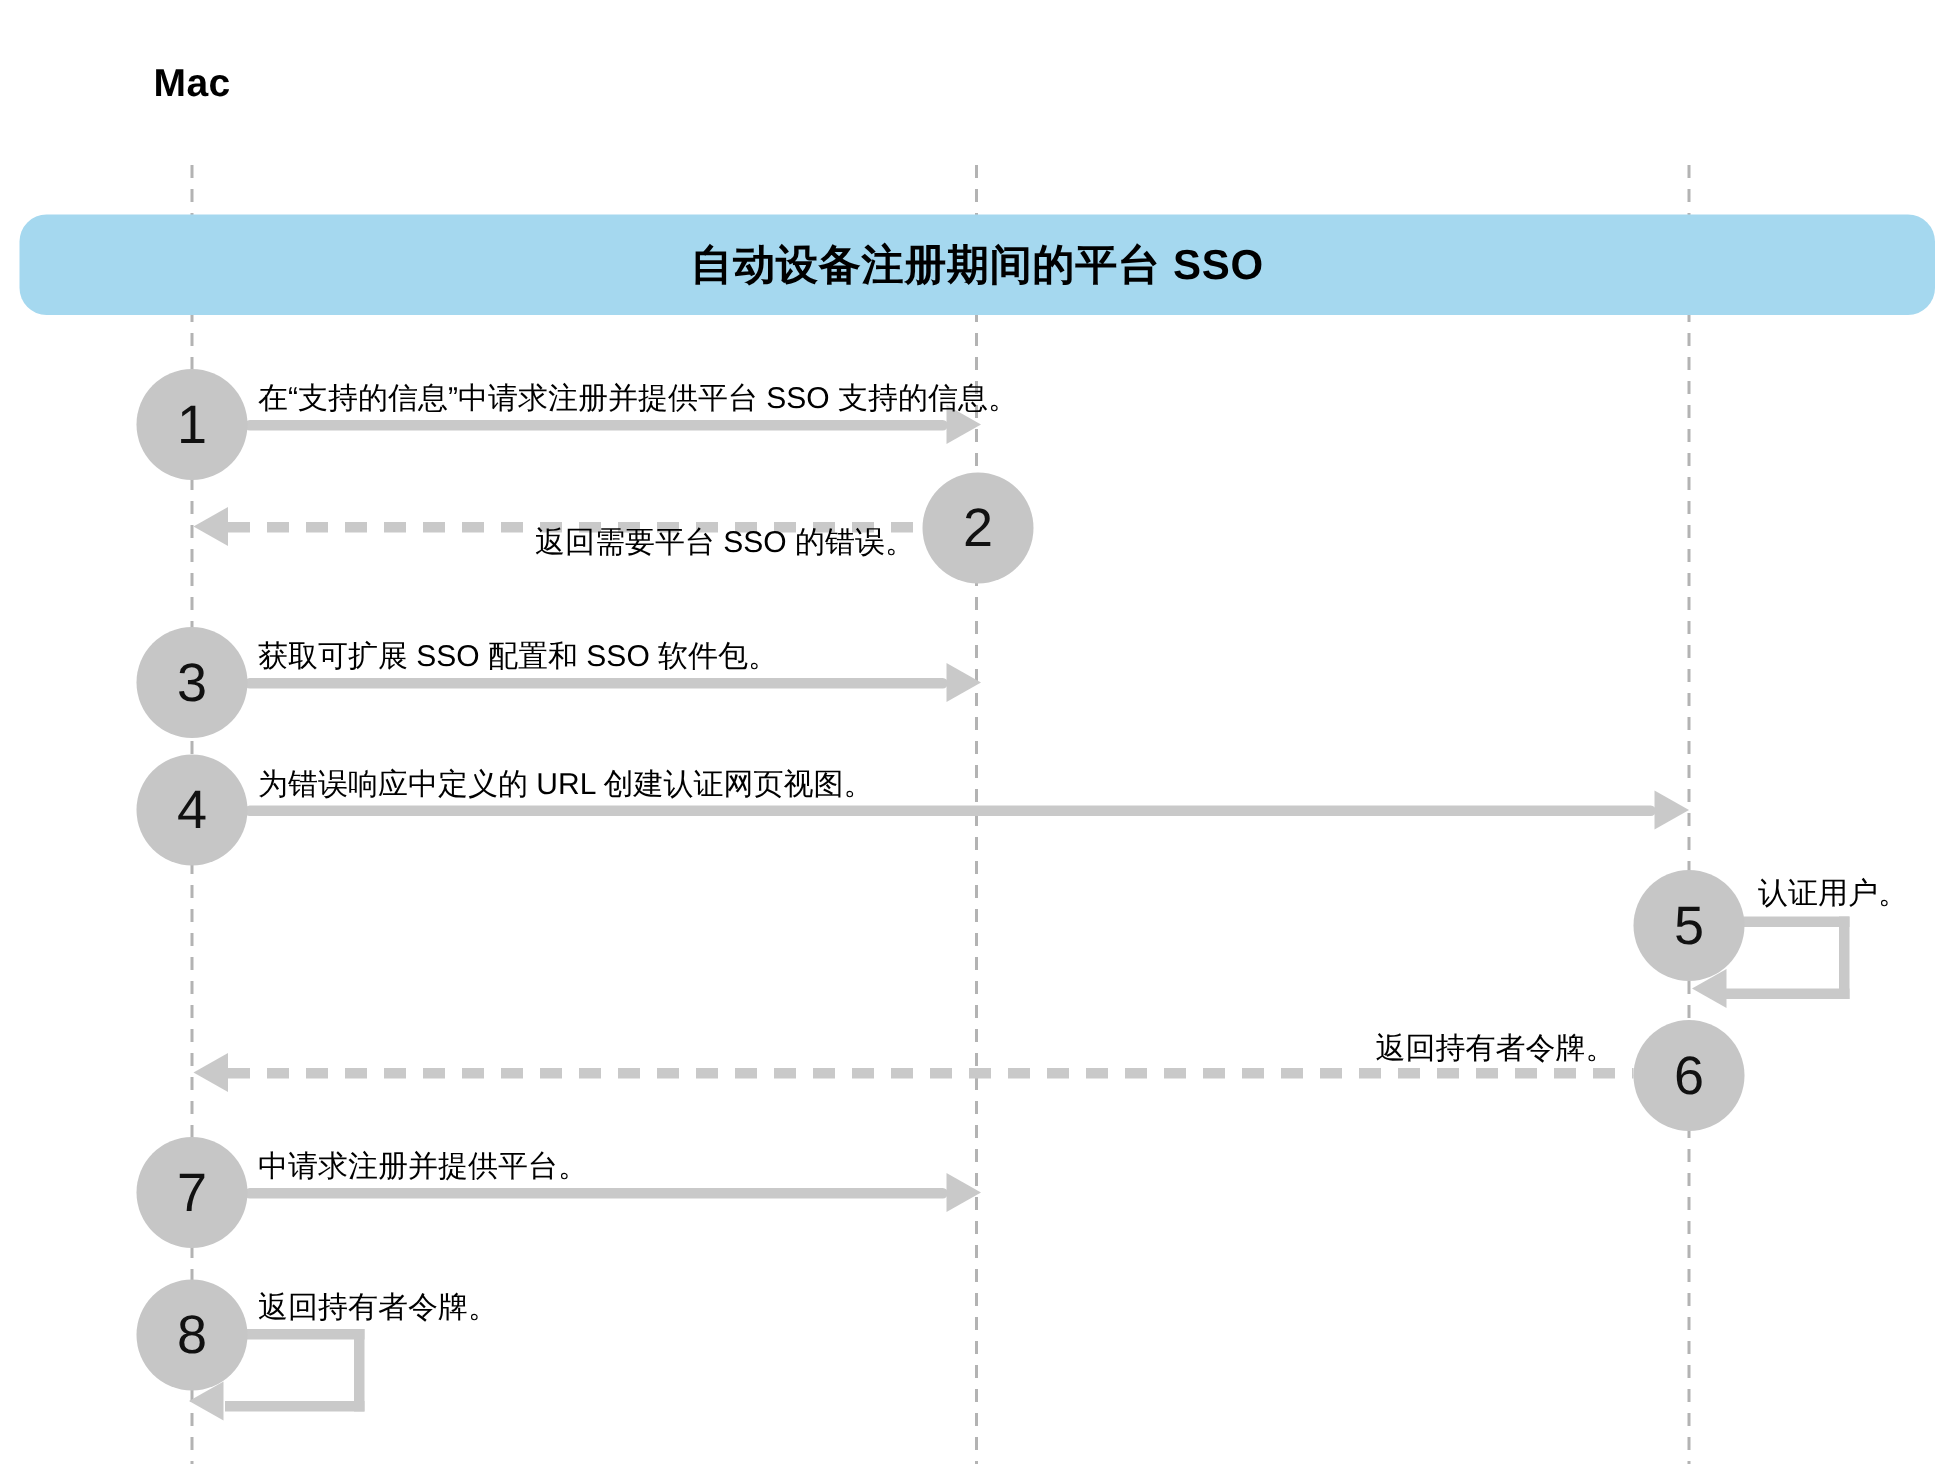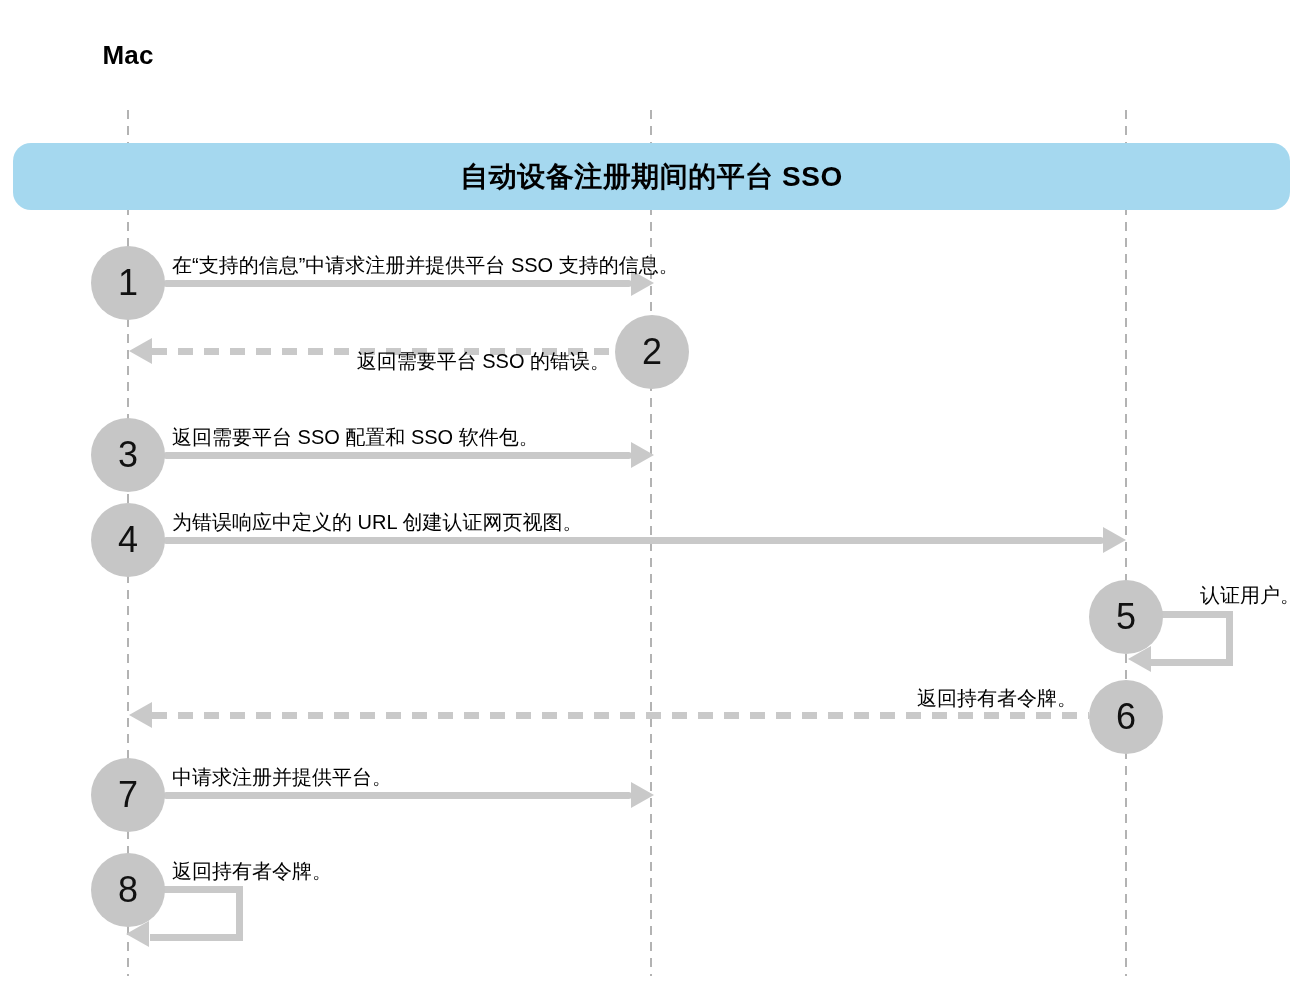--- a/index.html
+++ b/index.html
@@ -156,35 +156,35 @@
   </div>
 
   <div>
     <div class="msg-label" style="right:693px; top:308px;margin-top:40px;">返回需要平台 SSO 的错误。</div>
     <div class="line-dashed" style="left:152px; top:348px; width:463px;"></div>
     <div class="head-left" style="left:129px; top:338px;"></div>
     <div class="circle" style="left:615px; top:315px;">2</div>
   </div>
 
   <div>
-    <div class="msg-label" style="left:172px; top:424px;">返回需要平台 SSO 配置和 SSO 软件包。</div>
+    <div class="msg-label" style="left:172px; top:424px;">获取可扩展 SSO 配置和 SSO 软件包。</div>
     <div class="line-solid" style="left:163px; top:452px; width:469px;"></div>
     <div class="head-right" style="left:631px; top:442px;"></div>
     <div class="circle" style="left:91px; top:418px;">3</div>
   </div>
 
   <div>
     <div class="msg-label" style="left:172px; top:509px;">为错误响应中定义的 URL 创建认证网页视图。</div>
     <div class="line-solid" style="left:163px; top:537px; width:941px;"></div>
     <div class="head-right" style="left:1103px; top:527px;"></div>
     <div class="circle" style="left:91px; top:503px;">4</div>
   </div>
 
   <div>
-    <div class="msg-label" style="left:1172px; top:582px;margin-left:28px;">认证用户。</div>
+    <div class="msg-label" style="left:1172px; top:582px;">认证用户。</div>
     <div class="loop" style="left:1150px; top:611px; width:83px; height:55px;"></div>
     <div class="head-left" style="left:1128px; top:646px;"></div>
     <div class="circle" style="left:1089px; top:580px;">5</div>
   </div>
 
   <div>
     <div class="msg-label" style="right:226px; top:685px;text-align:right;">返回持有者令牌。</div>
     <div class="line-dashed" style="left:152px; top:712px; width:937px;"></div>
     <div class="head-left" style="left:129px; top:702px;"></div>
     <div class="circle" style="left:1089px; top:680px;">6</div>

